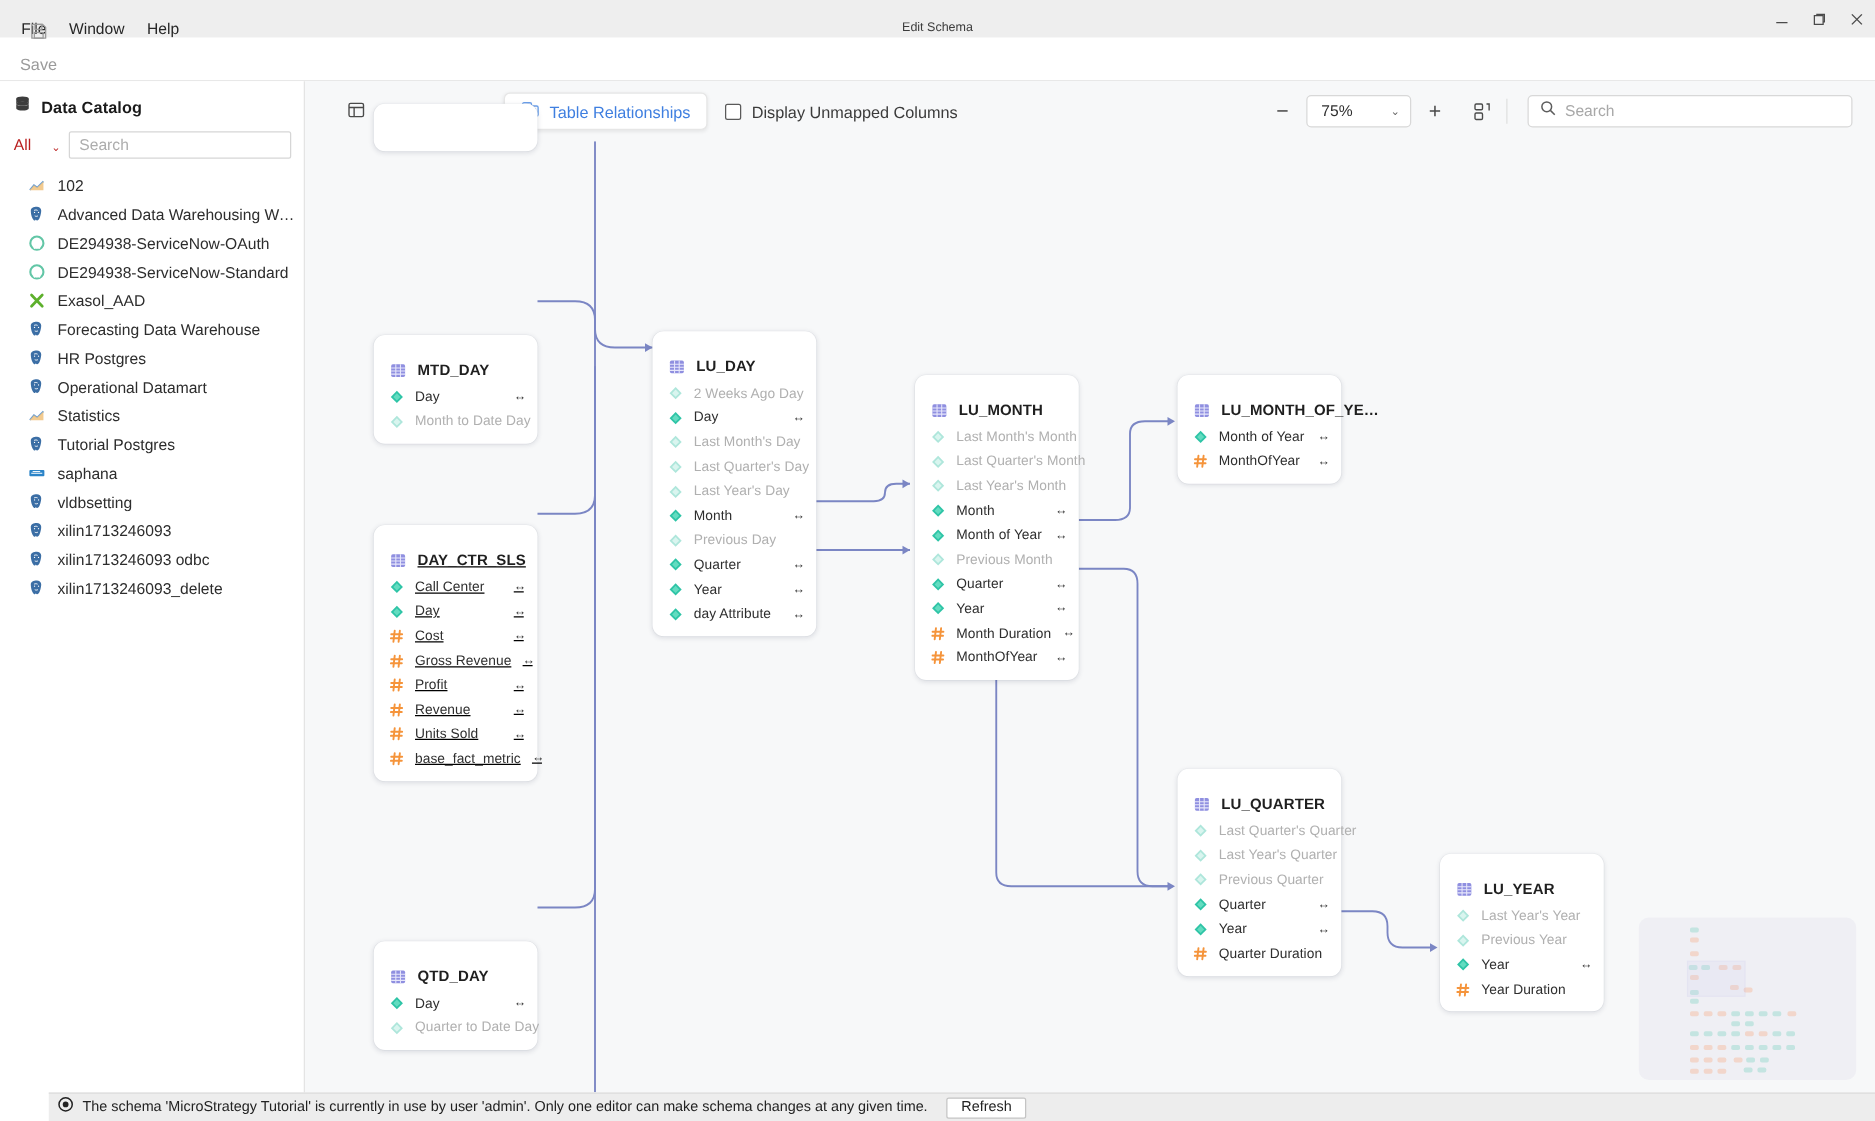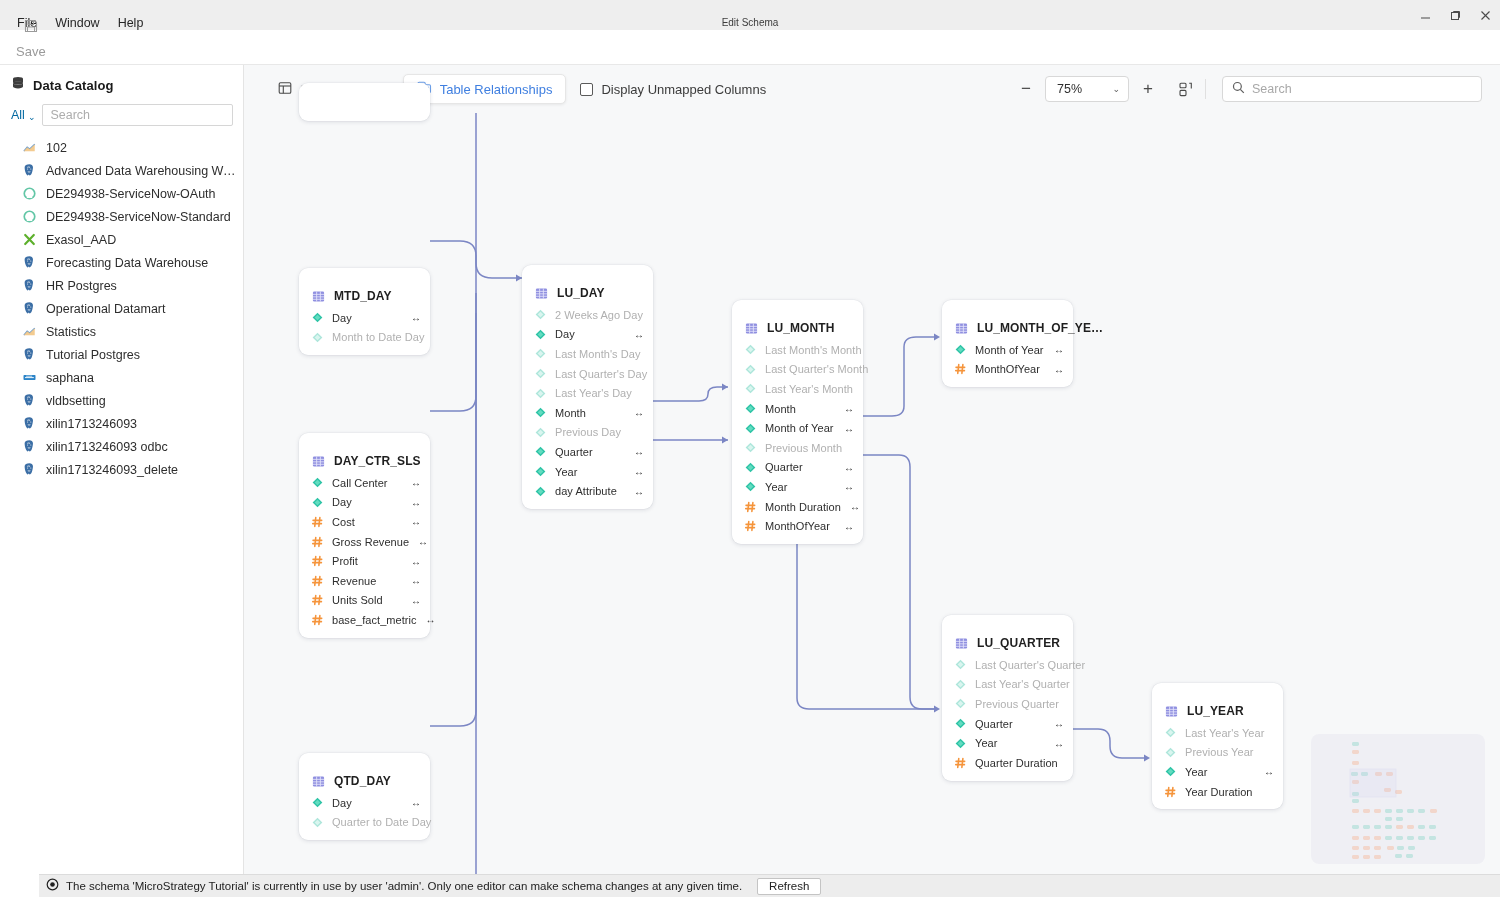--- a/index.html
+++ b/index.html
@@ -54,22 +54,22 @@
     position: absolute; top: 65px; left: 0; width: 244px; height: 809px;
     background: #fff; border-right: 1px solid #e4e4e4;
   }
   .dc-head {
     display: flex; align-items: center; gap: 8px;
     padding: 11px 0 6px 11px;
   }
   .dc-title { font-size: 13px; font-weight: bold; color: #1a1a1a; letter-spacing: .1px; }
   .dc-searchrow { display: flex; align-items: center; gap: 7px; padding: 4px 10px 8px 11px; }
   .dc-all {
-    display: flex; align-items: flex-end; gap: 3px;
-    font-size: 12.5px; color: #0369a1; cursor: default; white-space: nowrap;
+    display: flex; align-items: flex-end; gap: 16px;
+    font-size: 12.5px; color: #b91c1c; cursor: default; white-space: nowrap;
   }
   .dc-all .cv { font-size: 9px; }
   .dc-search {
     flex: 1; height: 22px; border: 1px solid #d6d6d6; border-radius: 2px;
     background: #fff; font-size: 12.5px; color: #333; padding: 0 7px;
     font-family: "Liberation Sans", sans-serif; outline: none;
   }
   .dc-search::placeholder { color: #adadad; }
   .dc-list { padding-top: 2px; }
   .dc-item {
@@ -732,21 +732,21 @@
                 <line x1="4.1" y1="1.2" x2="3.0" y2="10.8"></line>
                 <line x1="8.6" y1="1.2" x2="7.5" y2="10.8"></line>
                 <line x1="1.1" y1="4.2" x2="10.6" y2="4.2"></line>
                 <line x1="0.8" y1="7.8" x2="10.3" y2="7.8"></line>
               </g>
             </svg>
             <span class="row-label">MonthOfYear</span>
             <span class="link-glyph">↔</span>
           </div>
         </div>
-        <div class="node" style="left: 55px; top: 320px; width: 131px;">
+        <div class="node" style="left: 55px; top: 307px; width: 131px; text-decoration: underline;">
           <div class="node-head">
             <svg class="tbl-ic" viewBox="0 0 14 14">
               <rect x="1" y="1.6" width="12" height="10.8" rx="1.4" fill="#8f8fe0"></rect>
               <g stroke="#e7e7fb" stroke-width=".9">
                 <line x1="1" y1="4.7" x2="13" y2="4.7"></line>
                 <line x1="1" y1="7.4" x2="13" y2="7.4"></line>
                 <line x1="1" y1="10" x2="13" y2="10"></line>
                 <line x1="5" y1="1.6" x2="5" y2="12.4"></line>
                 <line x1="9" y1="1.6" x2="9" y2="12.4"></line>
               </g>

